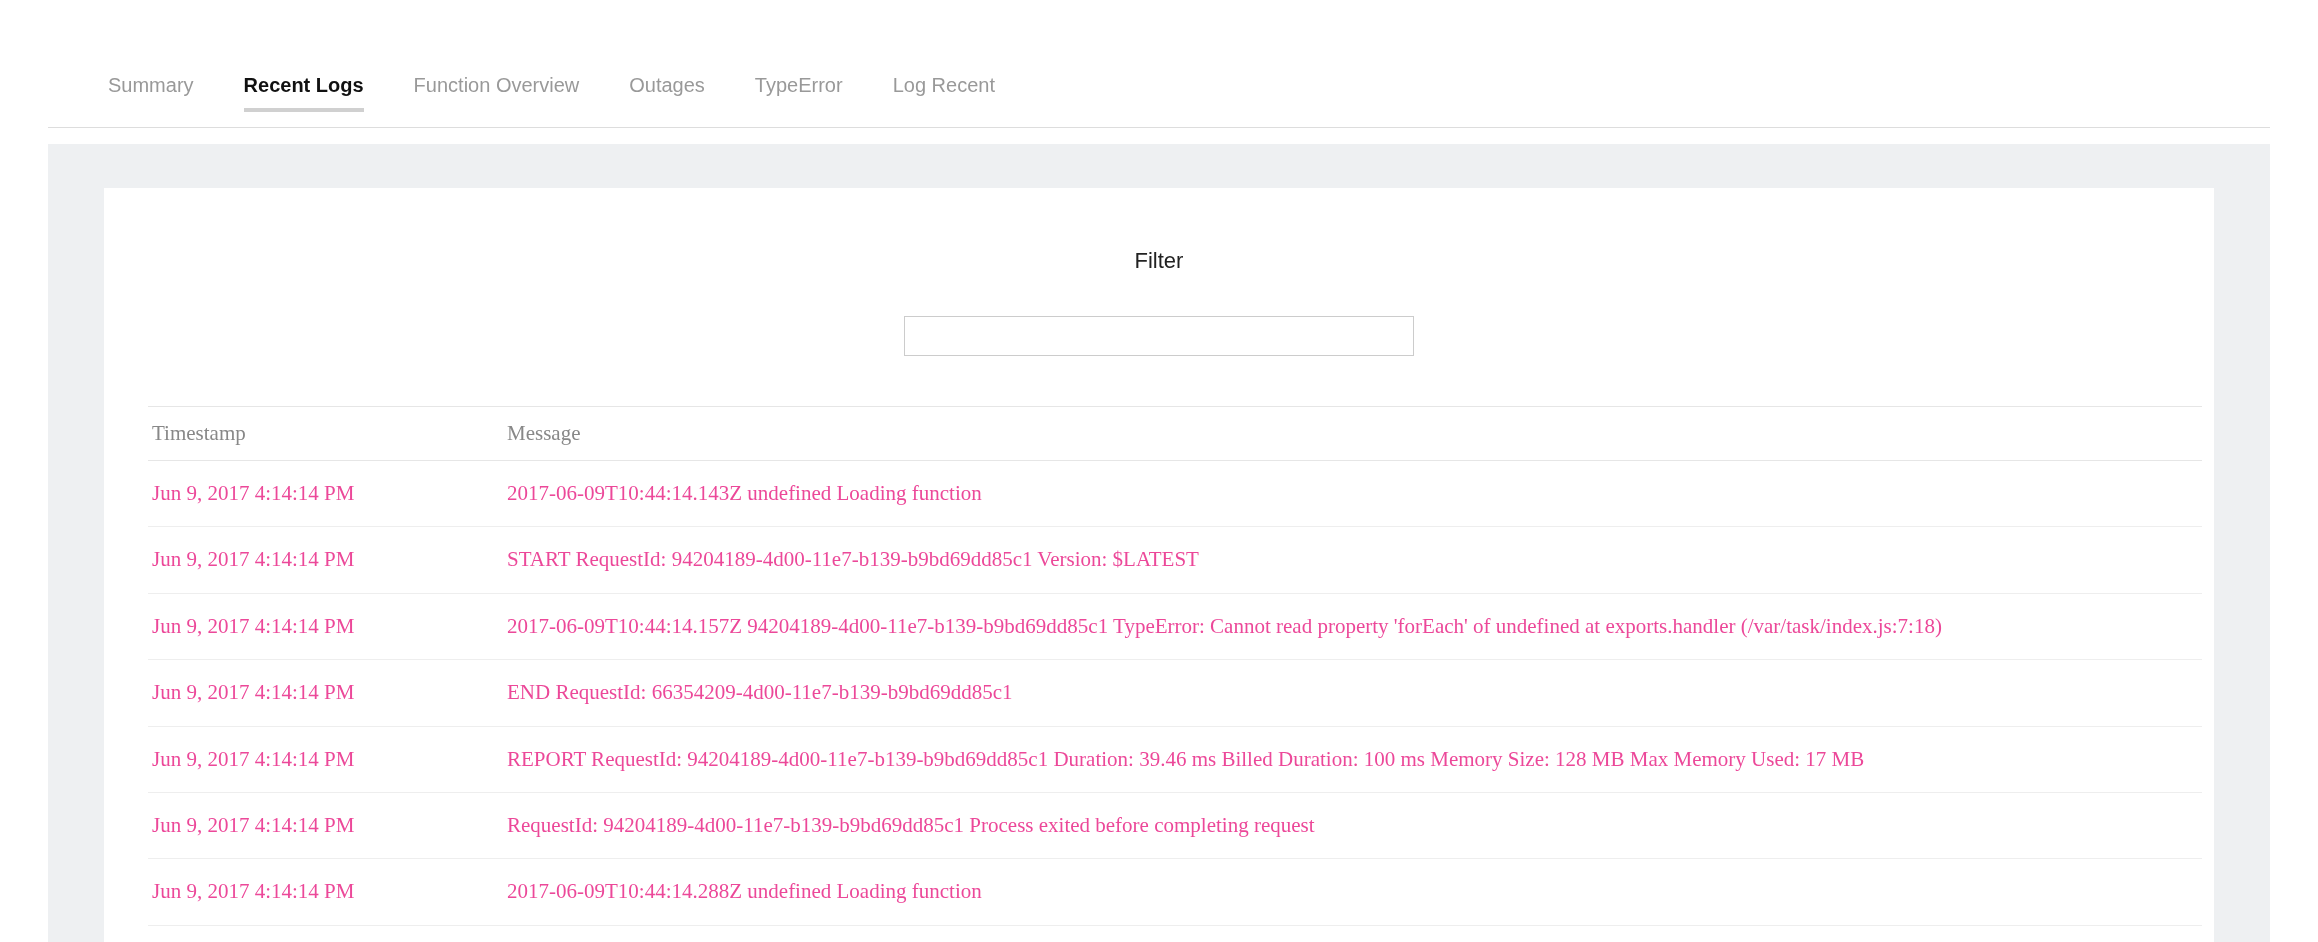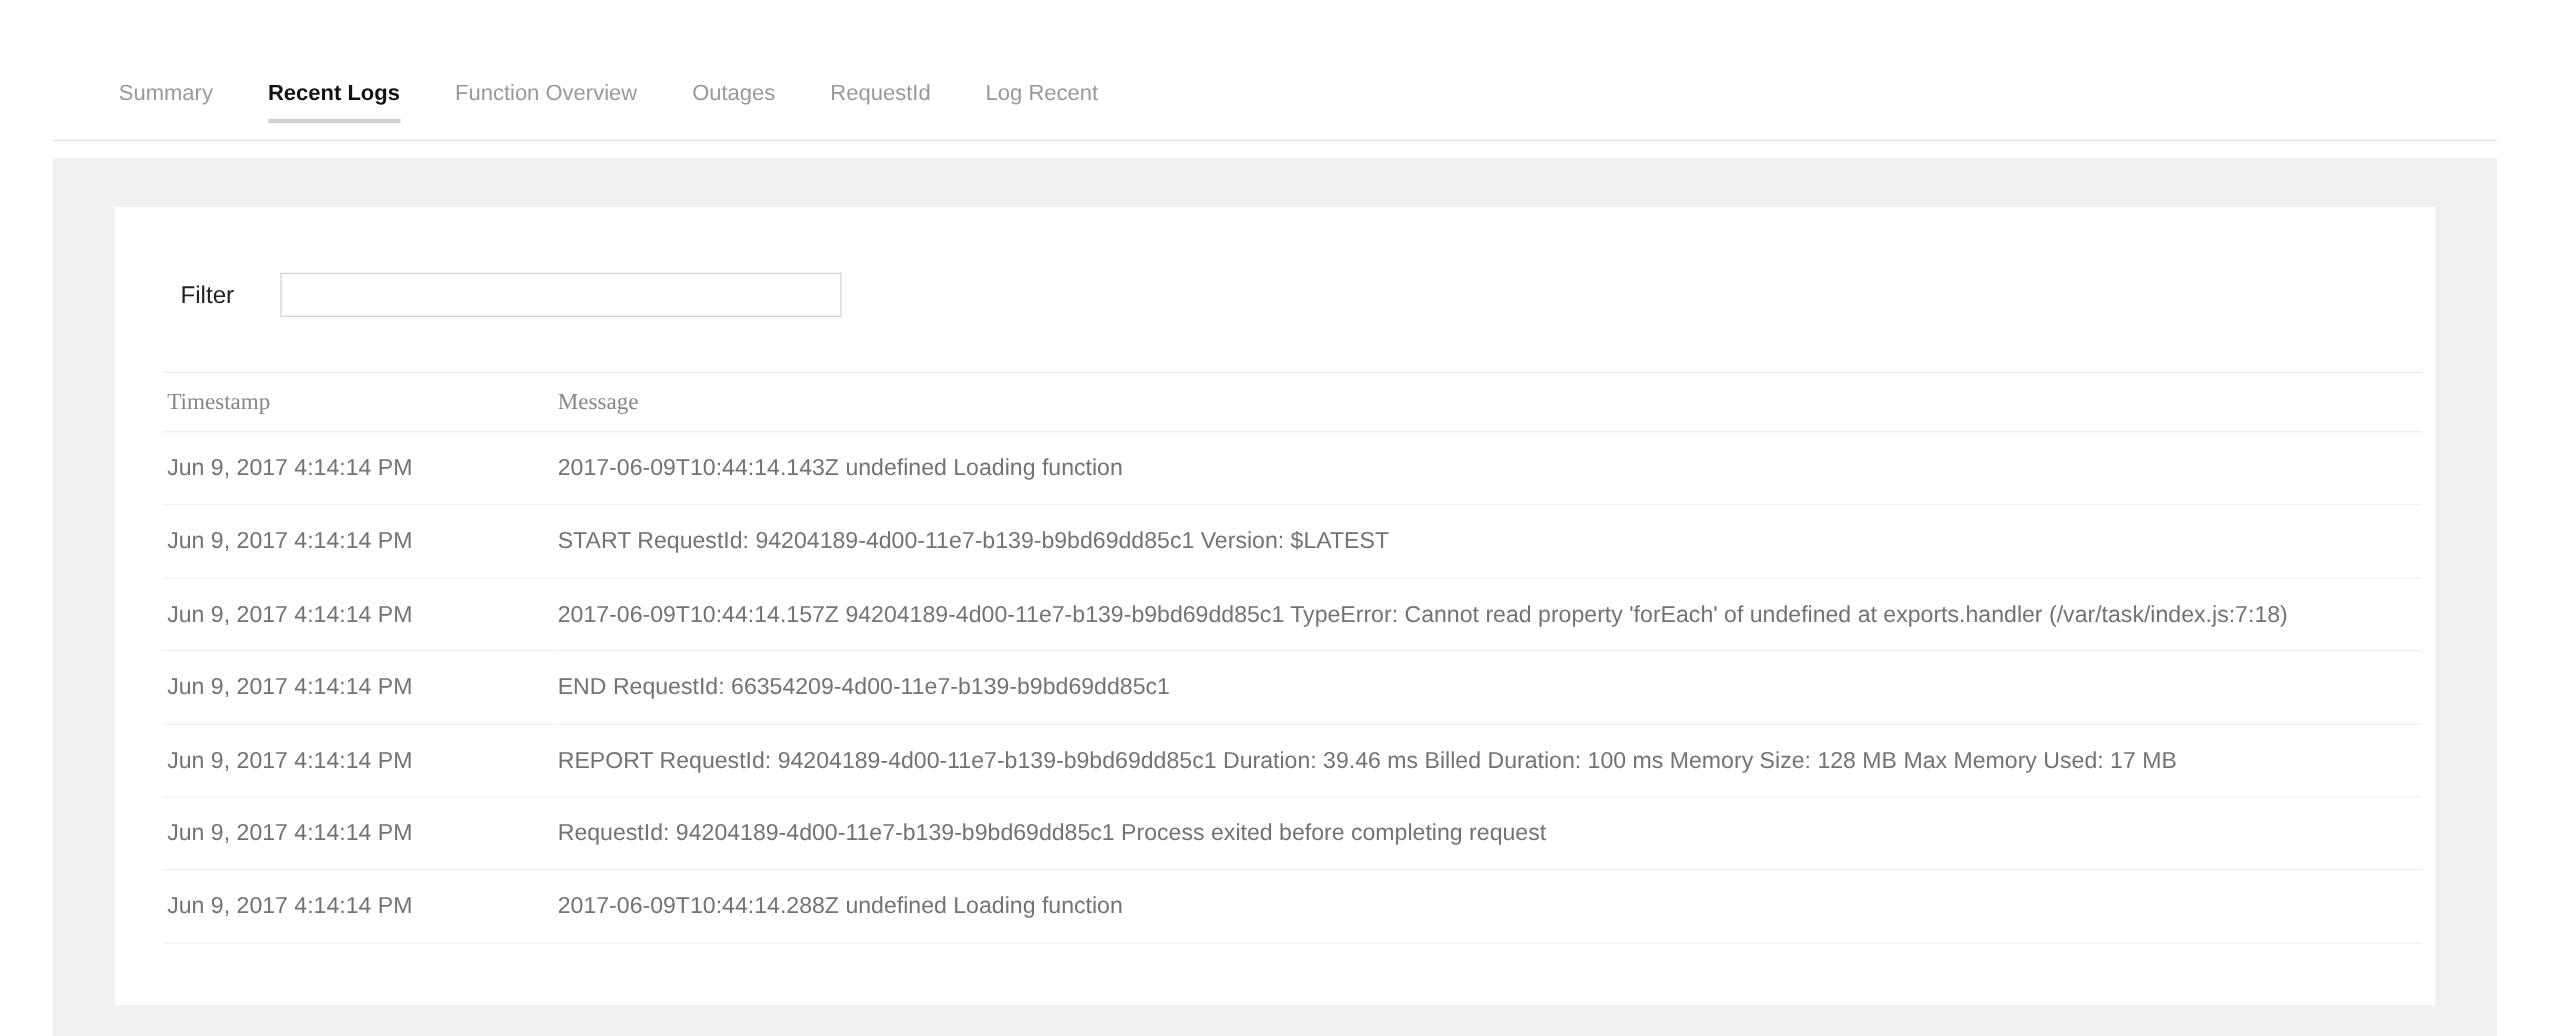--- a/index.html
+++ b/index.html
@@ -46,20 +46,21 @@
     }
     .panel {
       background: #fff;
       padding: 24px 28px 40px 28px;
     }
     .filter-row {
       display: flex;
       align-items: center;
       gap: 10px;
       padding: 4px 0 18px 0;
+      flex-direction: column;
     }
     .filter-label {
       font-size: 22px;
       color: #222;
     }
     .filter-input {
       height: 40px;
       width: 510px;
       border: 1px solid #ccc;
       padding: 0 10px;
@@ -79,36 +80,37 @@
       border-top: 1px solid #e6e6e6;
       border-bottom: 1px solid #e6e6e6;
       font-family: Liberation Serif, serif;
     }
     .log-table thead th.col-ts {
       width: 355px;
     }
     .log-table tbody td {
       padding: 18px 4px;
       font-size: 21px;
-      color: #737373;
+      color: #ec4899;
       border-bottom: 1px solid #eee;
       vertical-align: middle;
       line-height: 1.4;
       word-wrap: break-word;
+      font-family: Liberation Serif, serif;
     }
   </style>
 </head>
 <body>
 
 <div class="tabs-bar">
   <div class="tab">Summary</div>
   <div class="tab active">Recent Logs</div>
   <div class="tab">Function Overview</div>
   <div class="tab">Outages</div>
-  <div class="tab">RequestId</div>
+  <div class="tab">TypeError</div>
   <div class="tab">Log Recent</div>
 </div>
 
 <div class="page-body">
   <div class="panel">
 
     <div class="filter-row">
       <span class="filter-label">Filter</span>
       <input class="filter-input" type="text" value="" style="">
     </div>

